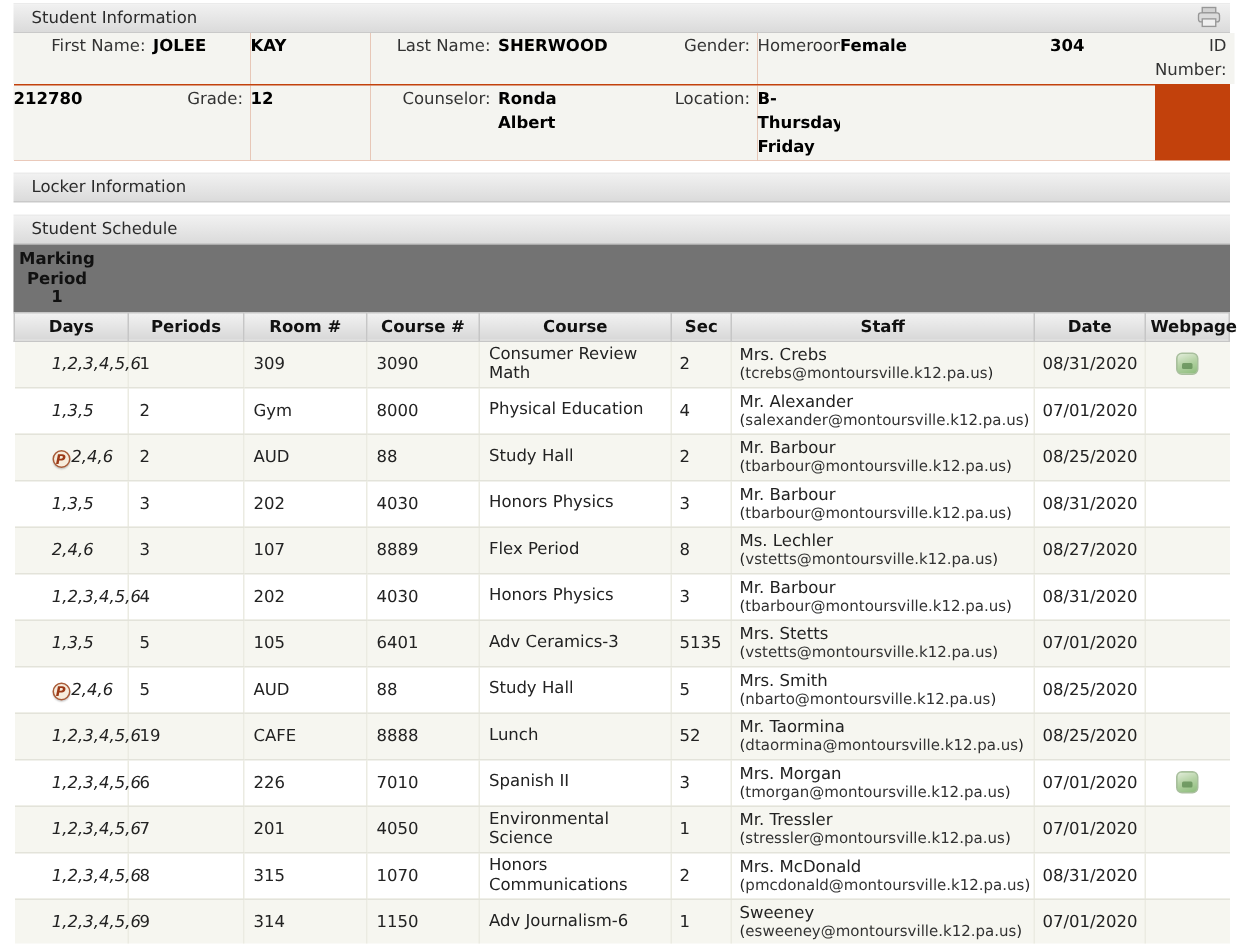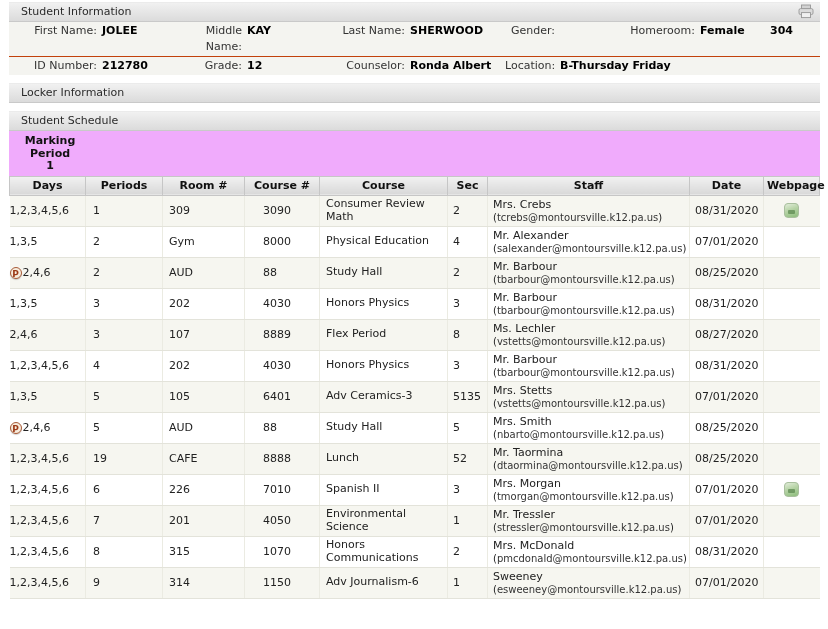--- a/index.html
+++ b/index.html
@@ -46,29 +46,29 @@
   }
   th:first-child { border-left:1px solid #c6c6c6; }
   td { padding:2px 4px; vertical-align:middle; border-bottom:1px solid #e3e3da; border-right:1px solid #ebebe2; }
   td:last-child { border-right:none; }
   tr.odd td { background:#f6f6f0; }
   tr.even td { background:#ffffff; }
 
   .locker-table td { height:18px; background:#fcfcf9; padding-left:4px; }
 
   
-  .sched-head-area { background:#f0abfc; padding:4px 0 3px 12px; }
+  .sched-head-area { background:#737373; padding:4px 0 3px 0; }
   .marking {
     width:58px; text-align:center; font-weight:bold; font-size:11px; line-height:12.5px; color:#111;
   }
   .sched-table td { height:29px; }
-  .sched-table td.c-days { padding-left:0; }
+  .sched-table td.c-days { padding-left:25px;font-style:italic; }
   .sched-table td.c-per  { padding-left:7px; }
   .sched-table td.c-room { padding-left:6px;margin-left:37px; }
-  .sched-table td.c-cnum { padding-left:18px;margin-top:12px; }
+  .sched-table td.c-cnum { padding-left:6px;margin-top:12px; }
   .sched-table td.c-course { padding-left:6px; line-height:12.5px; }
   .sched-table td.c-sec { padding-left:5px; }
   .sched-table td.c-staff { padding:2px 2px 2px 5px; line-height:13px; }
   .sched-table td.c-date { padding-left:5px; }
   .sched-table td.c-web { text-align:center; }
   .staff-email-line { font-size:10px; white-space:nowrap; }
   .email { color:#333; cursor:pointer; }
 
   .pflag {
     display:inline-block; width:12px; height:12px; line-height:12px;
@@ -100,21 +100,20 @@
     <span>Student Information</span>
     <span class="printer-btn"><svg width="16" height="15" viewBox="0 0 16 15">
           <rect x="3.5" y="1" width="9" height="3.6" fill="#d2d2d2" stroke="#979797" stroke-width="0.9"></rect>
           <rect x="1" y="4.6" width="14" height="6" rx="1.6" fill="#dbdbdb" stroke="#979797" stroke-width="0.9"></rect>
           <rect x="3.5" y="8.6" width="9" height="5" fill="#f0f0f0" stroke="#979797" stroke-width="0.9"></rect>
         </svg></span>
   </div>
   <div class="info-grid">
     <span class="cell lab">First Name:</span>
     <span class="cell val">JOLEE</span>
-    <span class="cell lab">Middle Name:</span>
     <span class="cell val">KAY</span>
     <span class="cell lab">Last Name:</span>
     <span class="cell val">SHERWOOD</span>
     <span class="cell lab">Gender:</span>
     <span class="cell lab">Homeroom:</span>
     <span class="cell val">Female</span>
     <span class="cell val">304</span>
 
     <span class="cell lab">ID Number:</span>
     <span class="cell val">212780</span>

